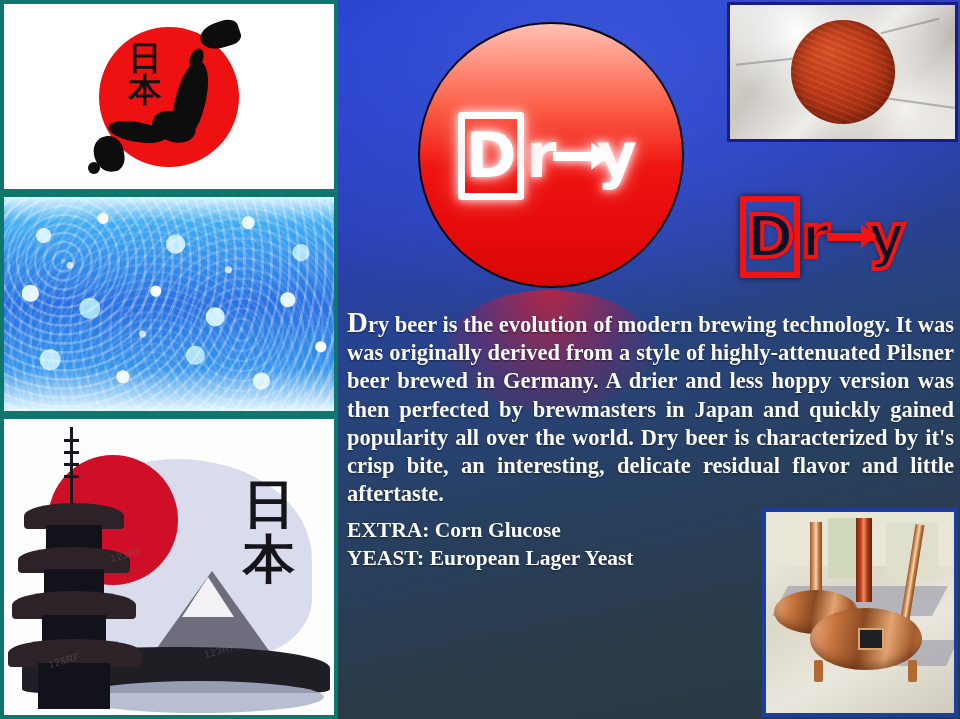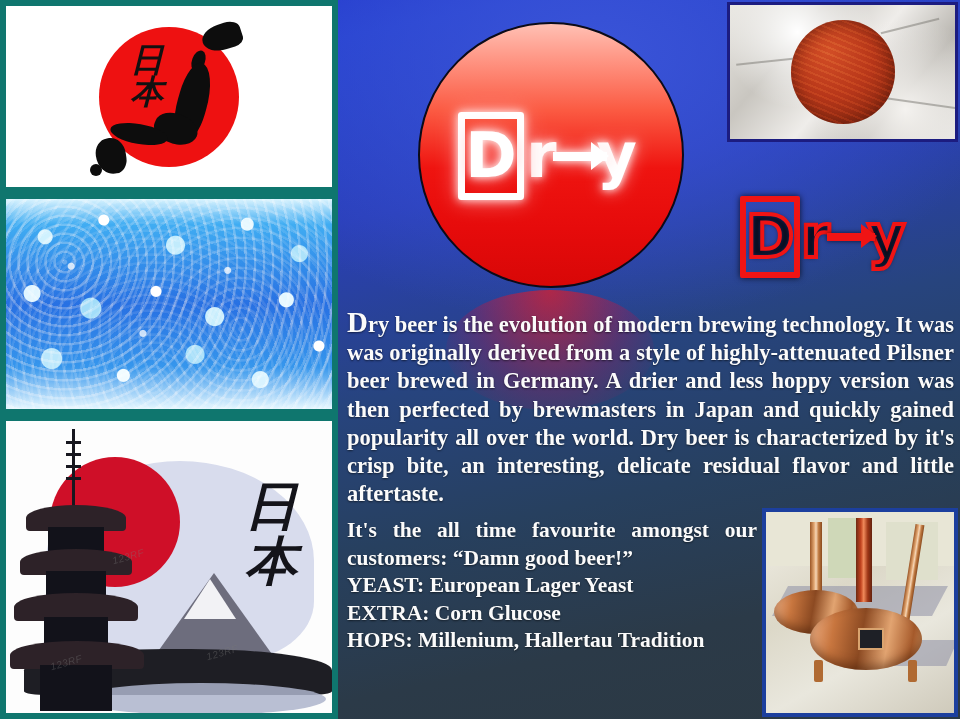--- a/index.html
+++ b/index.html
@@ -8,21 +8,21 @@
 
   #poster{
     position:relative;width:960px;height:719px;overflow:hidden;
     background:
       radial-gradient(ellipse 70% 60% at 62% 8%, #3a54d8 0%, rgba(58,84,216,0) 62%),
       linear-gradient(168deg,#1d2ec8 0%, #2440cf 12%, #2a3fb8 32%, #27447e 52%, #27405f 68%, #2b3a48 84%, #2c3943 100%);
   }
 
   
   .leftcol{position:absolute;left:0;top:0;width:338px;height:719px;background:#1a1a8e;}
-  .panel{position:absolute;left:0;border:6px solid #0f766e;box-sizing:border-box;overflow:hidden;font-style:italic;}
+  .panel{position:absolute;left:0;border:4px solid #0f766e;box-sizing:border-box;overflow:hidden;}
 
   
   #p-japan-map{top:0;width:338px;height:193px;background:#fff;}
   .jm-sun{position:absolute;left:50%;top:50%;transform:translate(-50%,-50%);
           width:140px;height:140px;border-radius:50%;background:#ee1111;}
   .jm-kanji{position:absolute;left:118px;top:38px;width:46px;color:#111;
             font-family:"DejaVu Sans",sans-serif;font-size:33px;line-height:0.98;
             text-align:center;font-weight:700;}
   .jm-island{position:absolute;background:#0d0d0d;}
   #jmi1{left:196px;top:18px;width:40px;height:26px;border-radius:55% 40% 30% 60%;transform:rotate(-18deg);}
@@ -265,19 +265,17 @@
     <div class="bw-pipe" style="left:142px;top:12px;width:9px;height:96px;transform:rotate(9deg)"></div>
     <div class="bw-kettle" style="left:44px;top:96px;width:112px;height:62px"></div>
     <div class="bw-gauge" style="left:92px;top:116px;width:22px;height:18px"></div>
     <div class="bw-leg" style="left:48px;top:148px;width:9px;height:22px"></div>
     <div class="bw-leg" style="left:142px;top:148px;width:9px;height:22px"></div>
   </div>
 
   <div id="body-copy"><span class="dropcap">D</span><span>ry beer is the evolution of modern brewing technology. It was was originally derived from a style of highly-attenuated Pilsner beer brewed in Germany.  A drier and less hoppy version was then perfected by brewmasters in Japan and quickly gained popularity all over the world. Dry beer is characterized by it's crisp bite, an interesting, delicate residual flavor and little aftertaste.</span></div>
 
   <div id="specs">
-    <div class="quote-line">It's the all time favourite amongst our customers: “Damn good beer!”</div>
+    <div class="spec-row">EXTRA: Corn Glucose</div>
     <div class="spec-row">YEAST: European Lager Yeast</div>
-    <div class="spec-row">EXTRA: Corn Glucose</div>
-    <div class="spec-row">HOPS: Millenium, Hallertau Tradition</div>
   </div>
 
 </div>
 
 </body></html>

